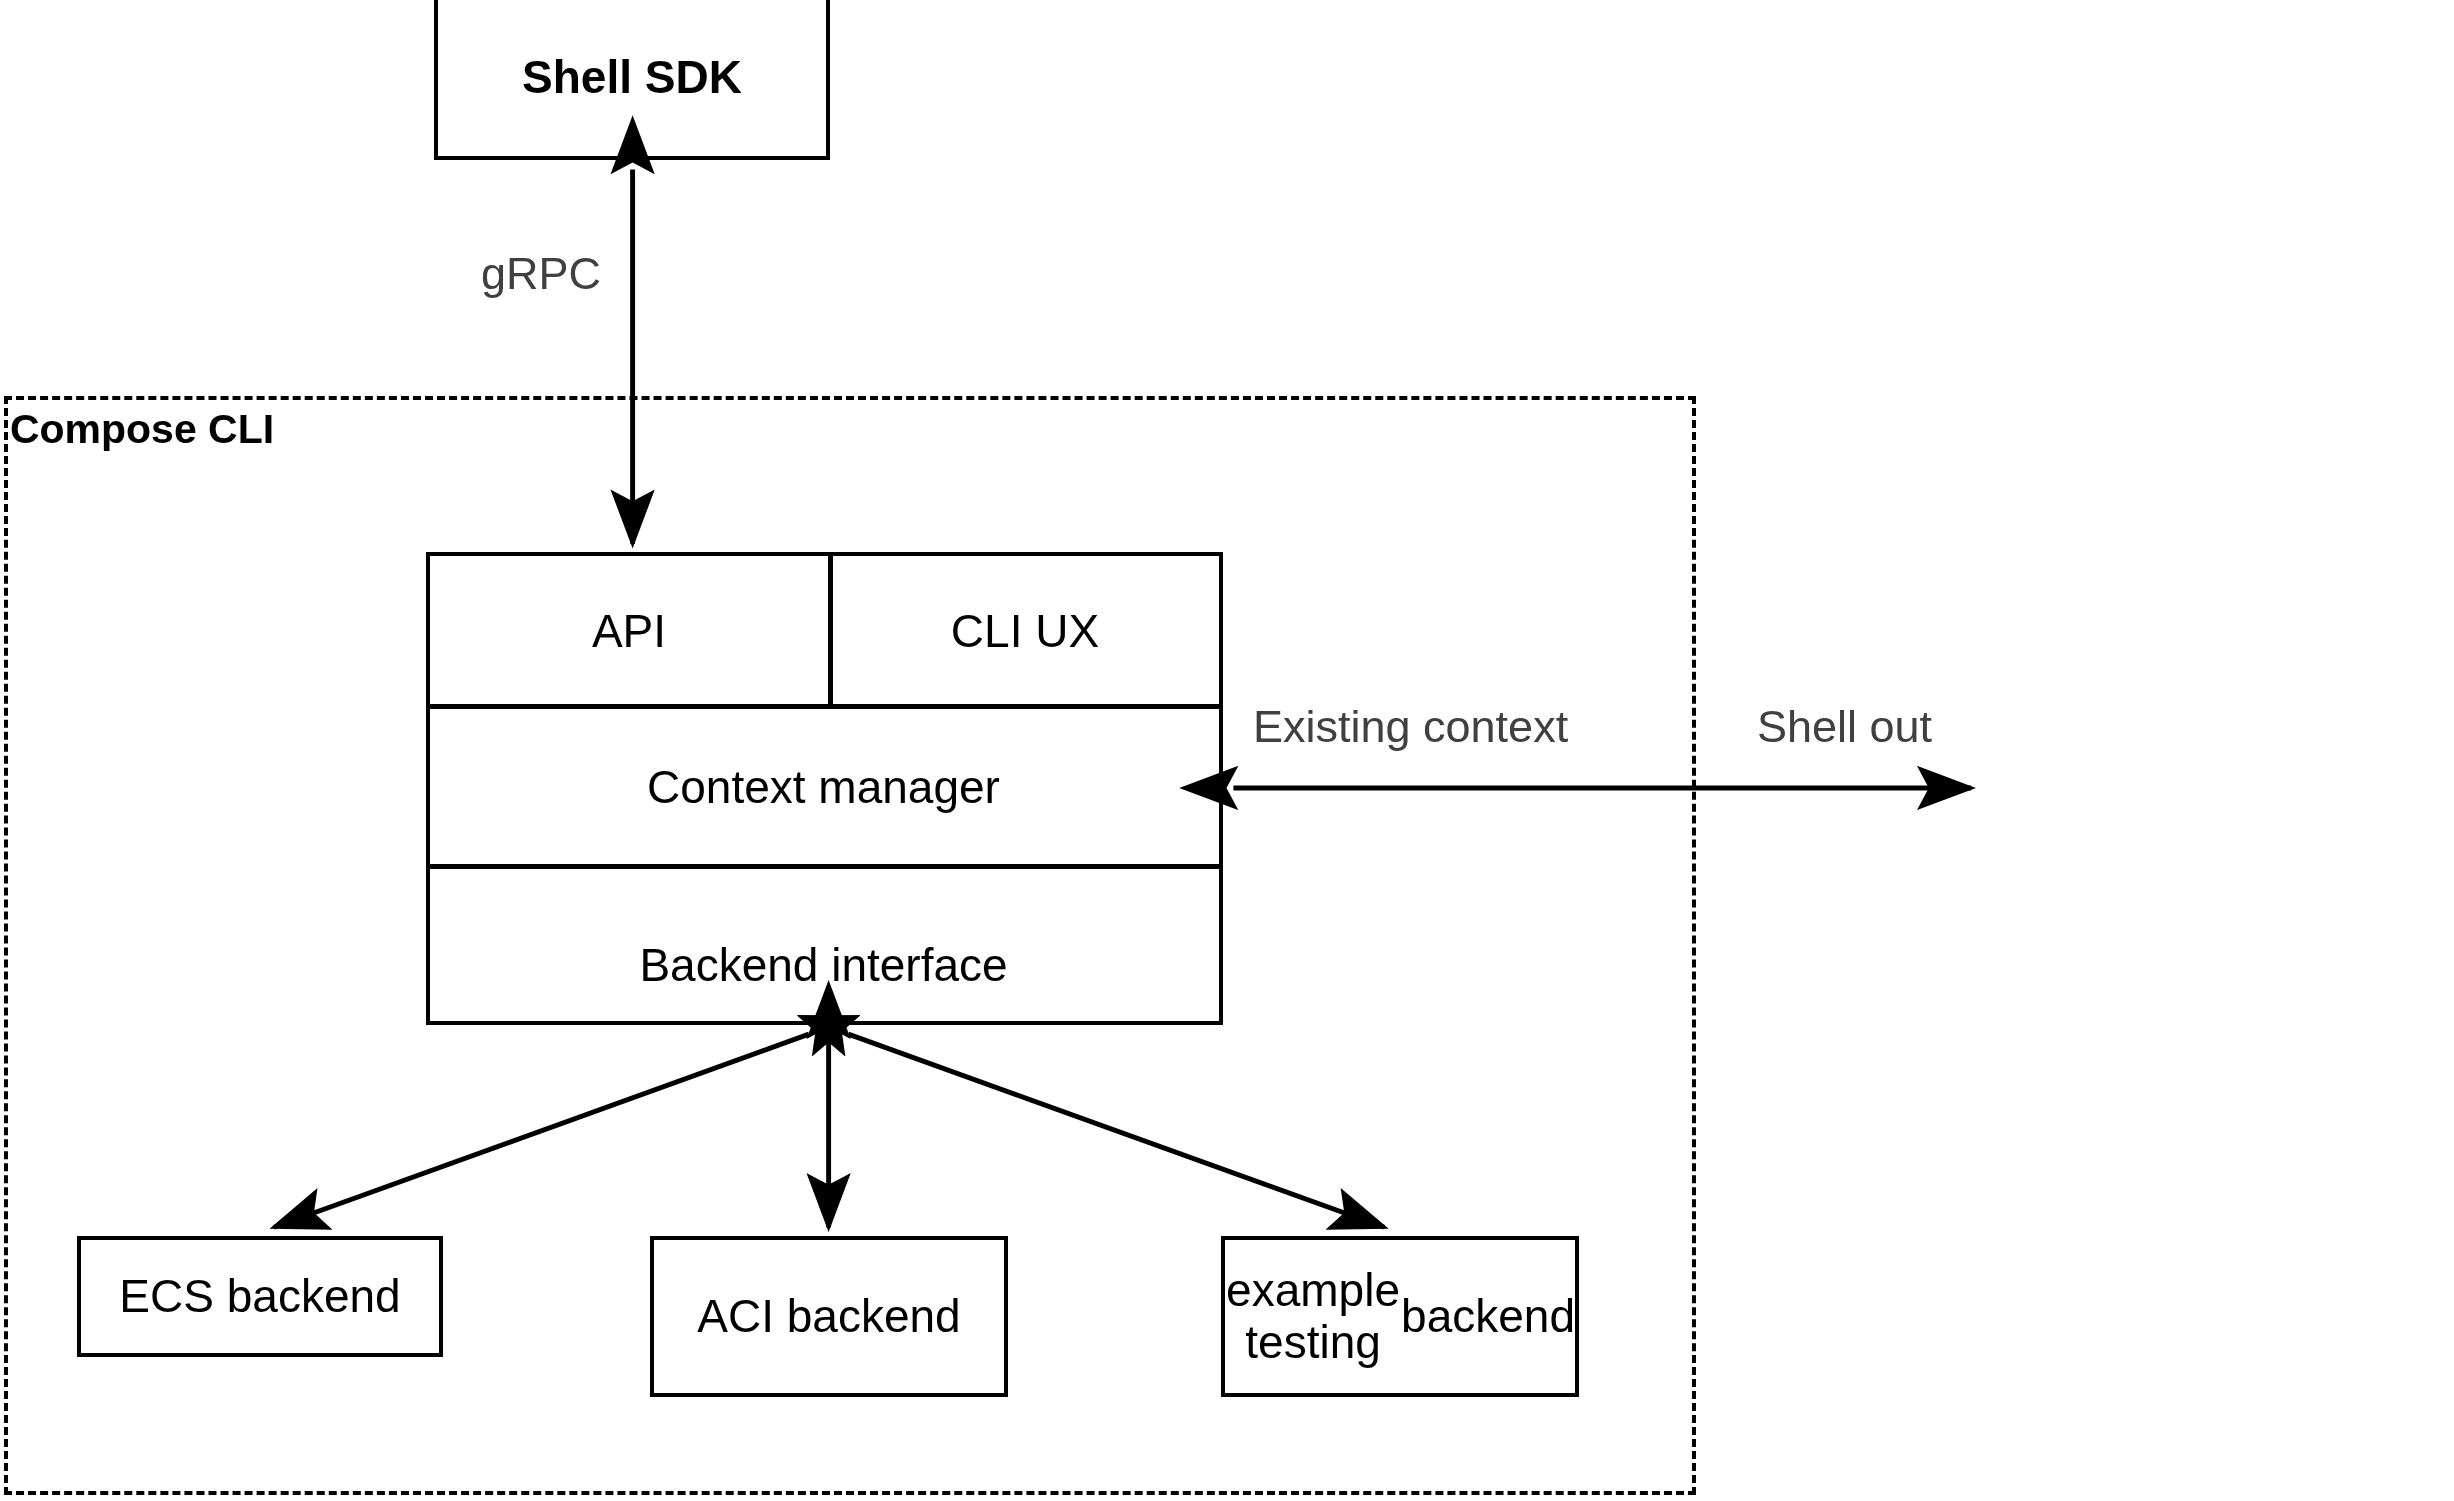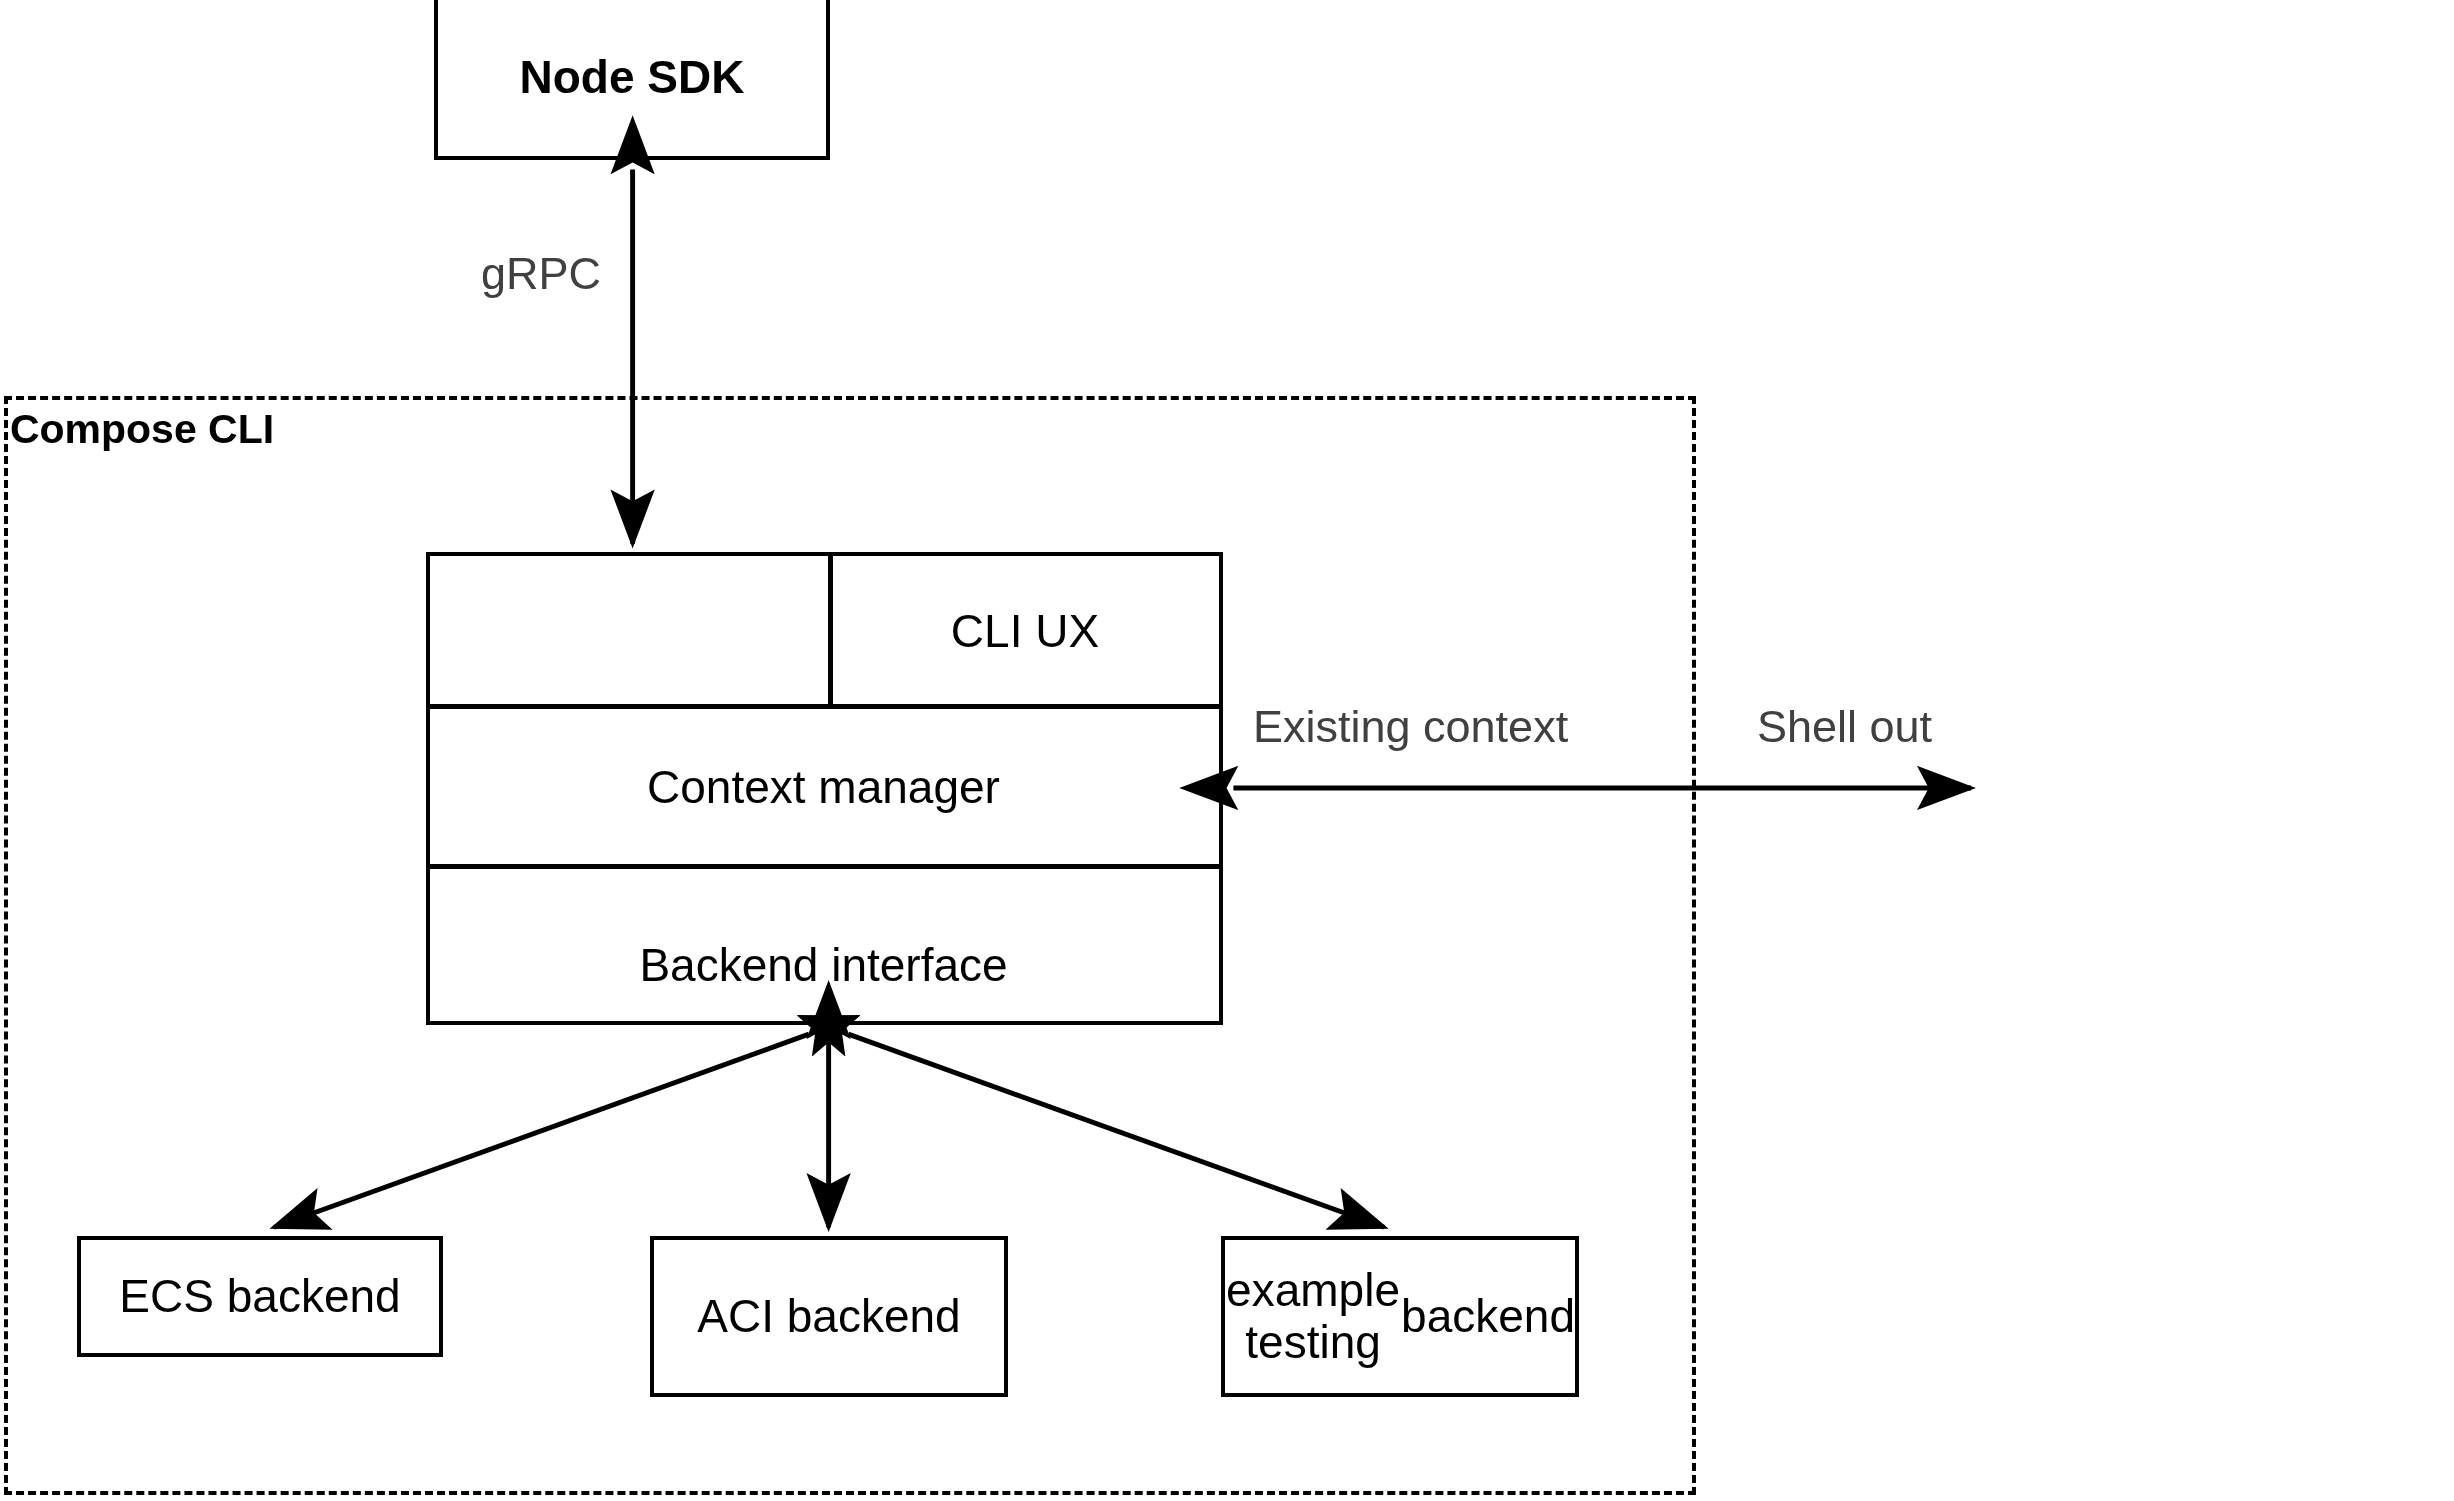--- a/index.html
+++ b/index.html
@@ -93,28 +93,31 @@
 </style>
 </head>
 <body>
 
 <div id="canvas">
 
   <div class="group-dashed" style="left:3.9px; top:396px; width:1692px; height:1099px;"></div>
   <div class="group-label" style="left:9.9px; top:406px;">Compose CLI</div>
 
   <div class="box bold" style="left:434px; top:-4.9px; width:396px; height:165px;">
-    <span>Node SDK</span>
+    <span>Shell SDK</span>
   </div>
 
   <div class="stack-box" style="left:426px; top:552px; width:797px; height:473px;"></div>
   <div class="divider-h" style="left:426px; top:704px; width:797px; height:4.9px;"></div>
   <div class="divider-h" style="left:426px; top:864px; width:797px; height:4.9px;"></div>
   <div class="divider-v" style="left:828px; top:552px; width:4.9px; height:155px;"></div>
 
+  <div class="cell" style="left:430px; top:557px; width:398px; height:148px;">
+    <span>API</span>
+  </div>
   <div class="cell" style="left:833px; top:557px; width:384px; height:148px;justify-content:center;">
     <span>CLI UX</span>
   </div>
   <div class="cell" style="left:430px; top:709px; width:787px; height:155px;">
     <span>Context manager</span>
   </div>
   <div class="cell" style="left:430px; top:869px; width:787px; height:191px;">
     <span>Backend interface</span>
   </div>
 

